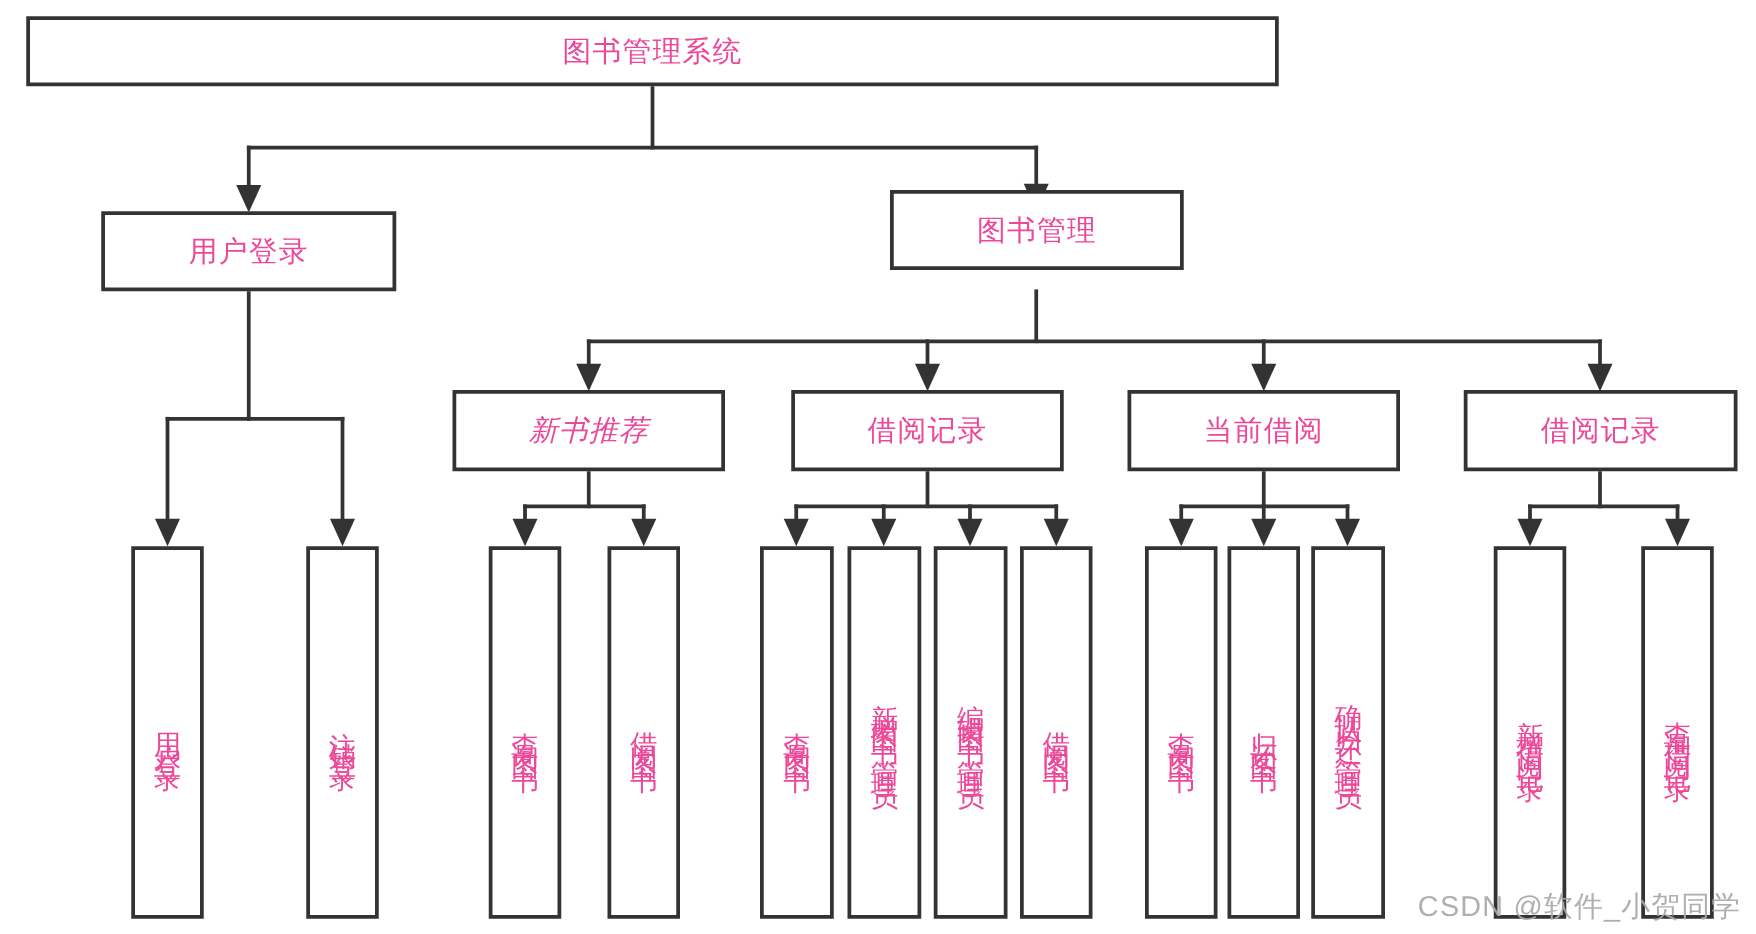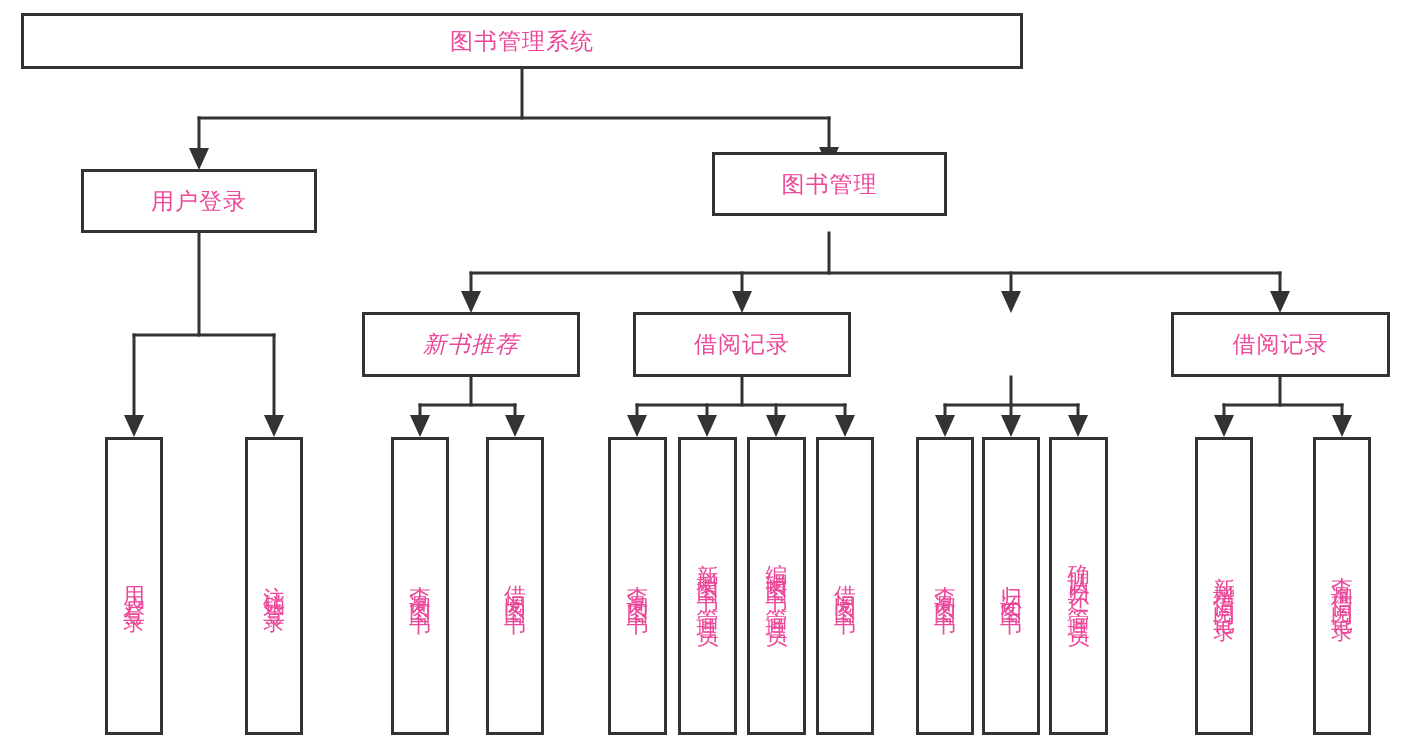--- a/index.html
+++ b/index.html
@@ -124,34 +124,36 @@
     </g>
   </svg>
 
   <div class="node h" style="left:21px; top:13px; width:1002px; height:56px;">图书管理系统</div>
 
   <div class="node h" style="left:81px; top:169px; width:236px; height:64px;">用户登录</div>
   <div class="node h" style="left:712px; top:152px; width:235px; height:64px;">图书管理</div>
 
   <div class="node h" style="left:362px; top:312px; width:218px; height:65px;font-style:italic;">新书推荐</div>
   <div class="node h" style="left:633px; top:312px; width:218px; height:65px;">借阅记录</div>
+  <div class="node h" style="left:902px; top:312px; width:218px; height:65px;">当前借阅</div>
   <div class="node h" style="left:1171px; top:312px; width:219px; height:65px;">借阅记录</div>
 
   <div class="node v" style="left:105px; top:437px; width:58px; height:298px;">用户登录</div>
   <div class="node v" style="left:245px; top:437px; width:58px; height:298px;">注销登录</div>
 
   <div class="node v" style="left:391px; top:437px; width:58px; height:298px;">查询图书</div>
   <div class="node v" style="left:486px; top:437px; width:58px; height:298px;">借阅图书</div>
 
   <div class="node v" style="left:608px; top:437px; width:59px; height:298px;">查询图书</div>
   <div class="node v" style="left:678px; top:437px; width:59px; height:298px;">新增图书（管理员）</div>
   <div class="node v" style="left:747px; top:437px; width:59px; height:298px;">编辑图书（管理员）</div>
   <div class="node v" style="left:816px; top:437px; width:58px; height:298px;">借阅图书</div>
 
   <div class="node v" style="left:916px; top:437px; width:58px; height:298px;">查询图书</div>
   <div class="node v" style="left:982px; top:437px; width:58px; height:298px;">归还图书</div>
   <div class="node v" style="left:1049px; top:437px; width:59px; height:298px;">确认归还（管理员）</div>
 
   <div class="node v" style="left:1195px; top:437px; width:58px; height:298px;">新增借阅记录</div>
   <div class="node v" style="left:1313px; top:437px; width:58px; height:298px;">查询借阅记录</div>
 
+  <div class="watermark">CSDN @软件_小贺同学</div>
 
 </div>
 
 </body></html>

